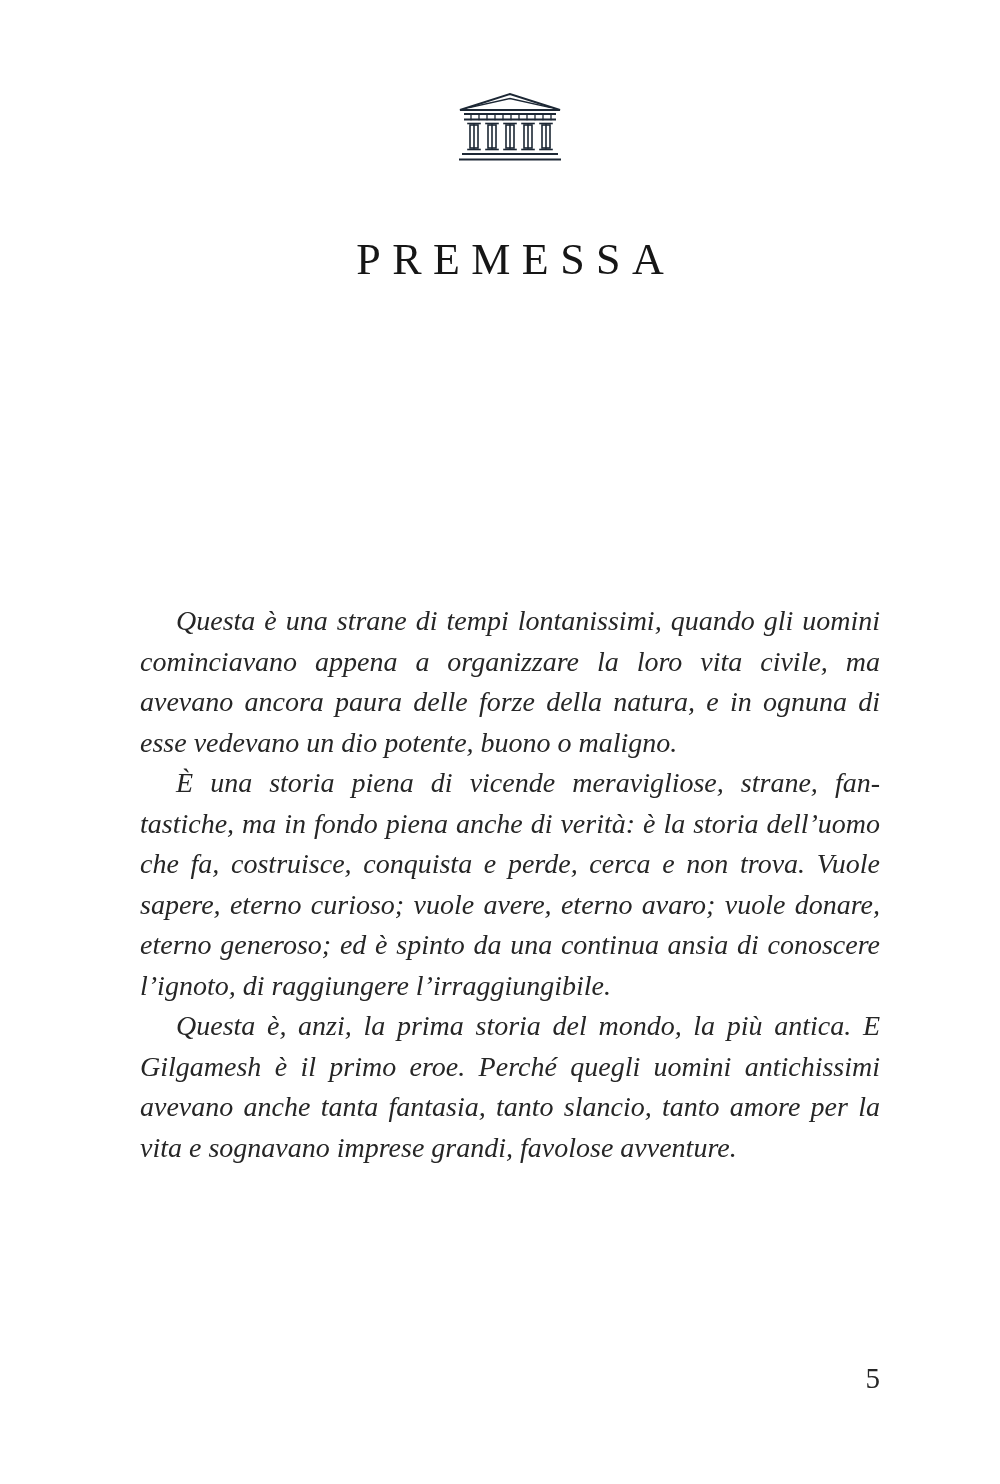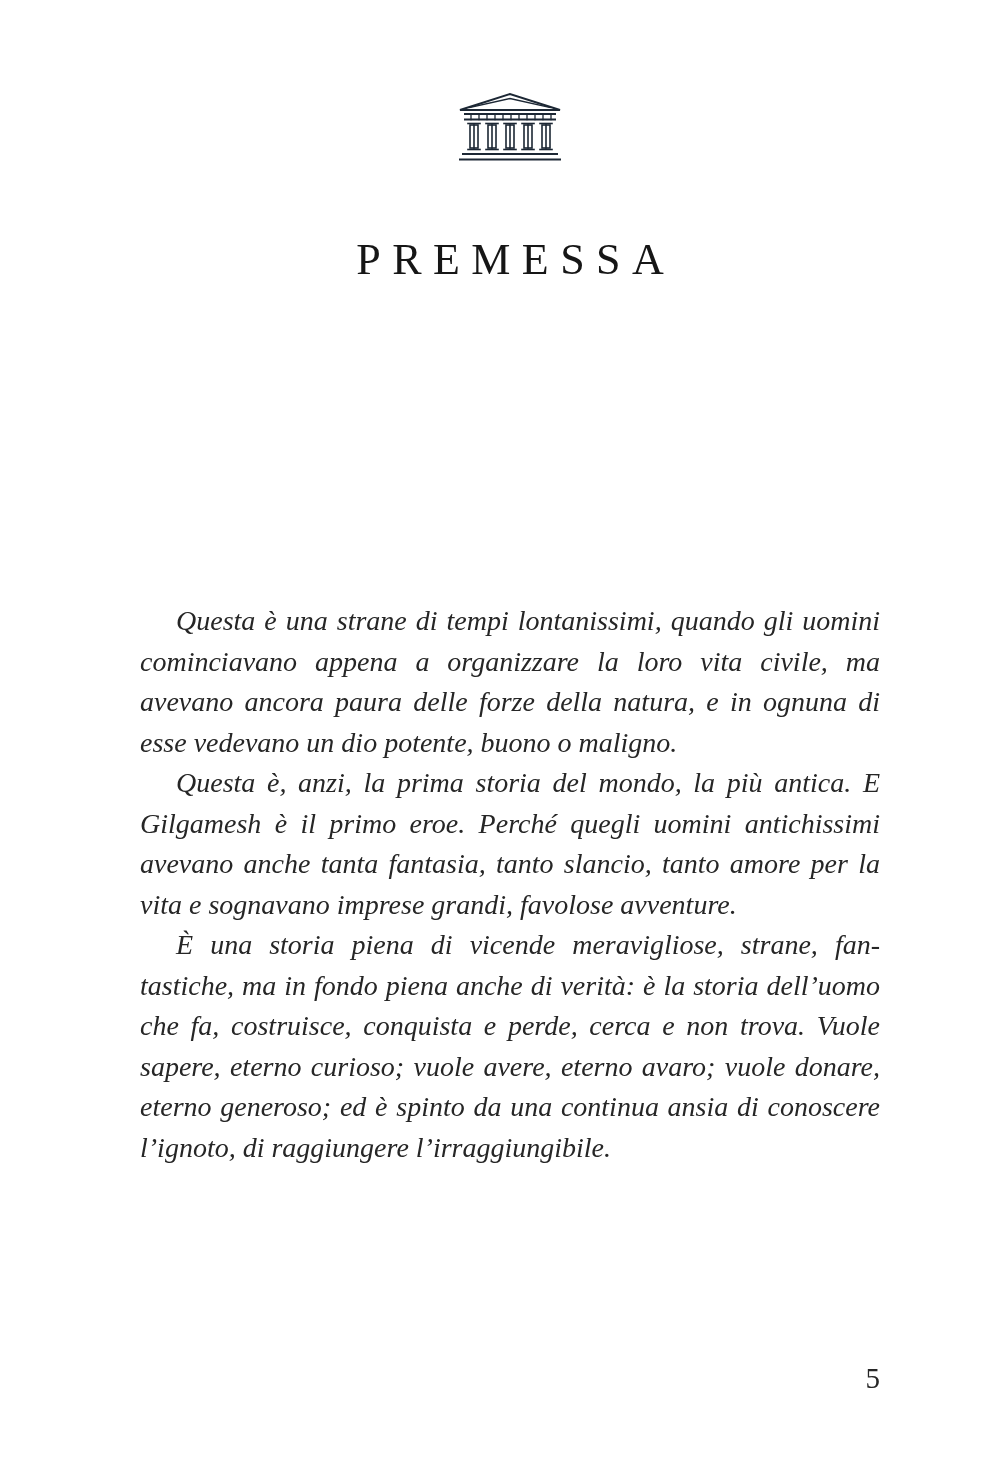--- a/index.html
+++ b/index.html
@@ -129,20 +129,20 @@
           <line x1="6" y1="64" x2="100" y2="64"></line>
           <line x1="3" y1="69.5" x2="103" y2="69.5"></line>
         </g>
       </svg>
     </div>
 
     <h1 class="title">PREMESSA</h1>
 
     <div class="body-text">
       <p>Questa è una strane di tempi lontanissimi, quando gli uomini cominciavano appena a organizzare la loro vita civile, ma avevano ancora paura delle forze della natura, e in ognuna di esse vedevano un dio potente, buono o maligno.</p>
+      <p>È una storia piena di vicende meravigliose, strane, fan­tastiche, ma in fondo piena anche di verità: è la storia dell’uomo che fa, costruisce, conquista e perde, cerca e non trova. Vuole sapere, eterno curioso; vuole avere, eter­no avaro; vuole donare, eterno generoso; ed è spinto da una continua ansia di conoscere l’ignoto, di raggiungere l’irraggiungibile.</p>
       <p>Questa è, anzi, la prima storia del mondo, la più an­tica. E Gilgamesh è il primo eroe. Perché quegli uomini antichissimi avevano anche tanta fantasia, tanto slancio, tanto amore per la vita e sognavano imprese grandi, fa­volose avventure.</p>
-      <p>È una storia piena di vicende meravigliose, strane, fan­tastiche, ma in fondo piena anche di verità: è la storia dell’uomo che fa, costruisce, conquista e perde, cerca e non trova. Vuole sapere, eterno curioso; vuole avere, eter­no avaro; vuole donare, eterno generoso; ed è spinto da una continua ansia di conoscere l’ignoto, di raggiungere l’irraggiungibile.</p>
     </div>
 
     <div class="page-number">5</div>
 
   </div>
 </div>
 
 </body></html>

